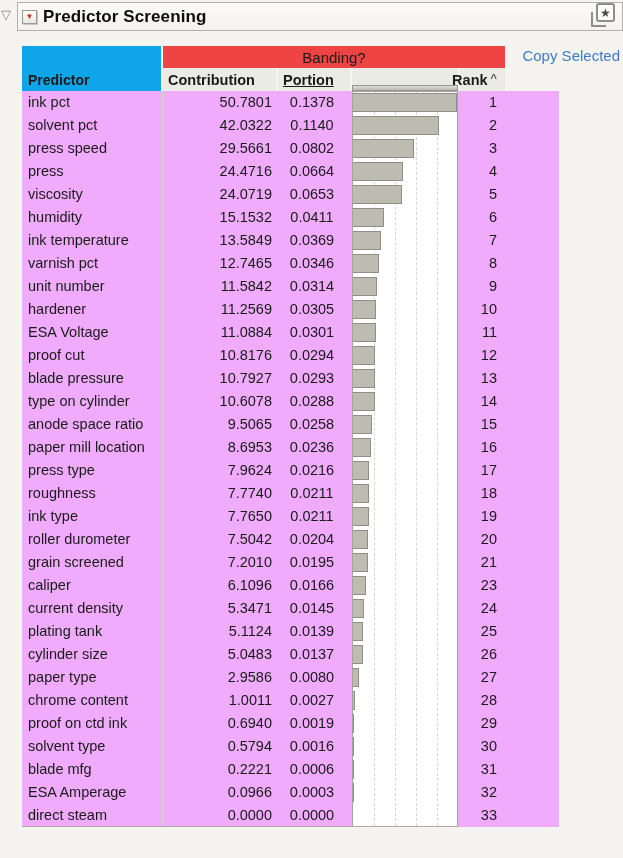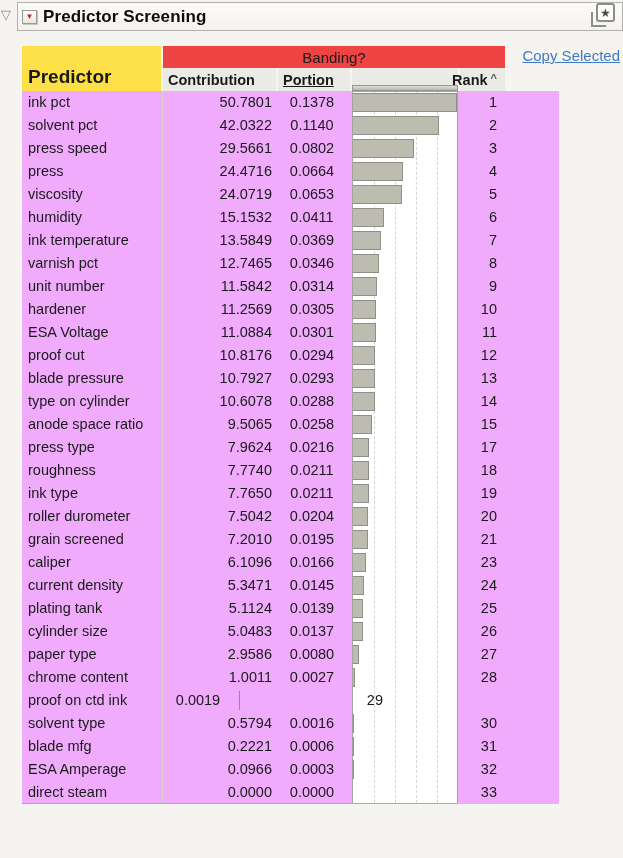--- a/index.html
+++ b/index.html
@@ -44,30 +44,30 @@
   }
   .bookmark .front {
     position: absolute; right: 0; top: 0; width: 19px; height: 19px;
     background: #fdfdfc; border: 2px solid #8d8d89; border-radius: 3px;
     display: flex; align-items: center; justify-content: center;
     font-size: 12px; color: #4a4a46; line-height: 1;
   }
   
   .copy-link {
     position: absolute; right: 3px; top: 47px;
-    font-size: 15px; color: #3D7BC7; text-decoration: underline;
+    font-size: 15px; color: #3D7BC7; 
     cursor: pointer;
   }
   
   .ptable { position: absolute; left: 22px; top: 46px; width: 483px; }
   .thead { display: flex; height: 45px; }
   .th-predictor {
-    width: 139px; background: #fde047; margin-right: 2px;
+    width: 139px; background: #0ea5e9; margin-right: 2px;
     display: flex; align-items: flex-end;
-    font-weight: bold; font-size: 19px; padding: 0 0 3px 6px;
+    font-weight: bold; font-size: 14px; padding: 0 0 3px 6px;
   }
   .th-banding-block { width: 342px; display: flex; flex-direction: column; }
   .th-spanner {
     height: 22px; background: #ef4444;
     display: flex; align-items: center; justify-content: center;
     font-weight: normal; font-size: 15px;
   }
   .th-sub { height: 23px; display: flex; }
   .th-sub .hcell {
     background: #EBEBE5; font-weight: bold; font-size: 14.5px;
@@ -302,20 +302,29 @@
   <div class="row">
     <div class="cell c-predictor">anode space ratio</div>
     <div class="cell c-contribution">9.5065</div>
     <div class="cell c-portion">0.0258</div>
     <div class="cell c-bar">
       <div class="bar" style="width: 19px;"></div>
     </div>
     <div class="cell c-rank">15</div>
   </div>
 
+  <div class="row">
+    <div class="cell c-predictor">paper mill location</div>
+    <div class="cell c-contribution">8.6953</div>
+    <div class="cell c-portion">0.0236</div>
+    <div class="cell c-bar">
+      <div class="bar" style="width: 18px;"></div>
+    </div>
+    <div class="cell c-rank">16</div>
+  </div>
 
   <div class="row">
     <div class="cell c-predictor">press type</div>
     <div class="cell c-contribution">7.9624</div>
     <div class="cell c-portion">0.0216</div>
     <div class="cell c-bar">
       <div class="bar" style="width: 16px;"></div>
     </div>
     <div class="cell c-rank">17</div>
   </div>
@@ -416,20 +425,21 @@
     <div class="cell c-contribution">1.0011</div>
     <div class="cell c-portion">0.0027</div>
     <div class="cell c-bar">
       <div class="bar" style="width: 2px;"></div>
     </div>
     <div class="cell c-rank">28</div>
   </div>
 
   <div class="row">
     <div class="cell c-predictor">proof on ctd ink</div>
+    <div class="cell c-contribution">0.6940</div>
     <div class="cell c-portion">0.0019</div>
     <div class="cell c-bar">
       <div class="bar" style="width: 1px;"></div>
     </div>
     <div class="cell c-rank">29</div>
   </div>
 
   <div class="row">
     <div class="cell c-predictor">solvent type</div>
     <div class="cell c-contribution">0.5794</div>

